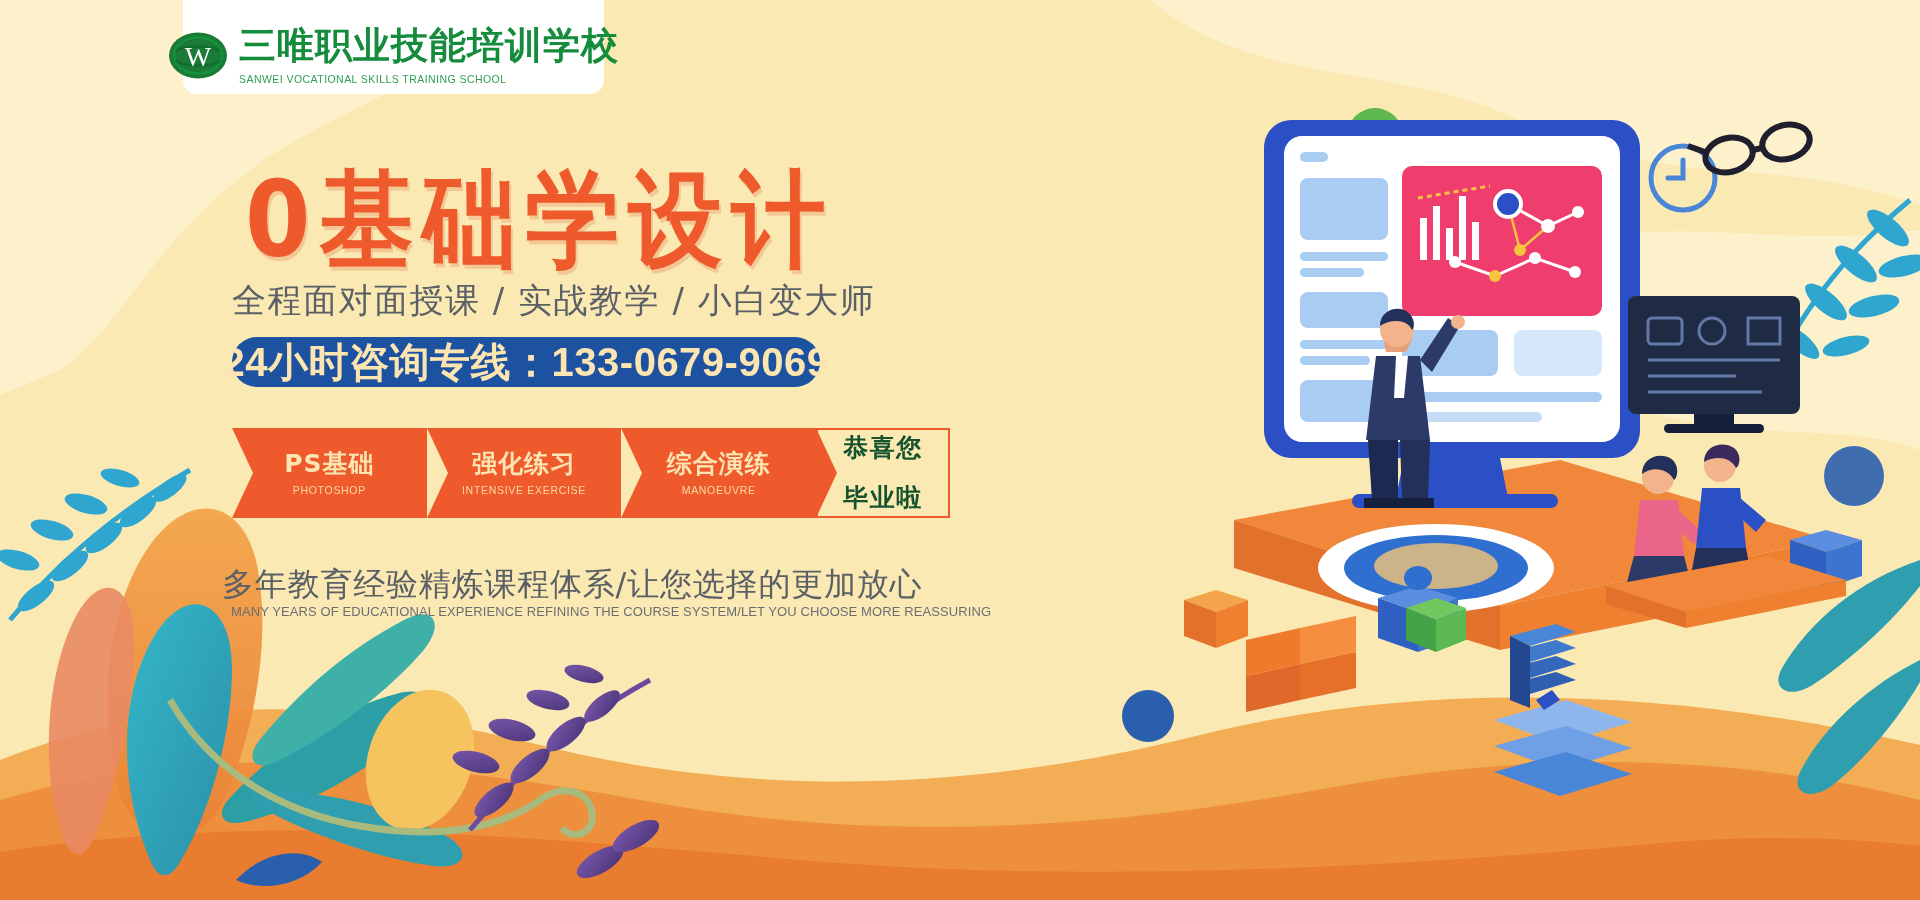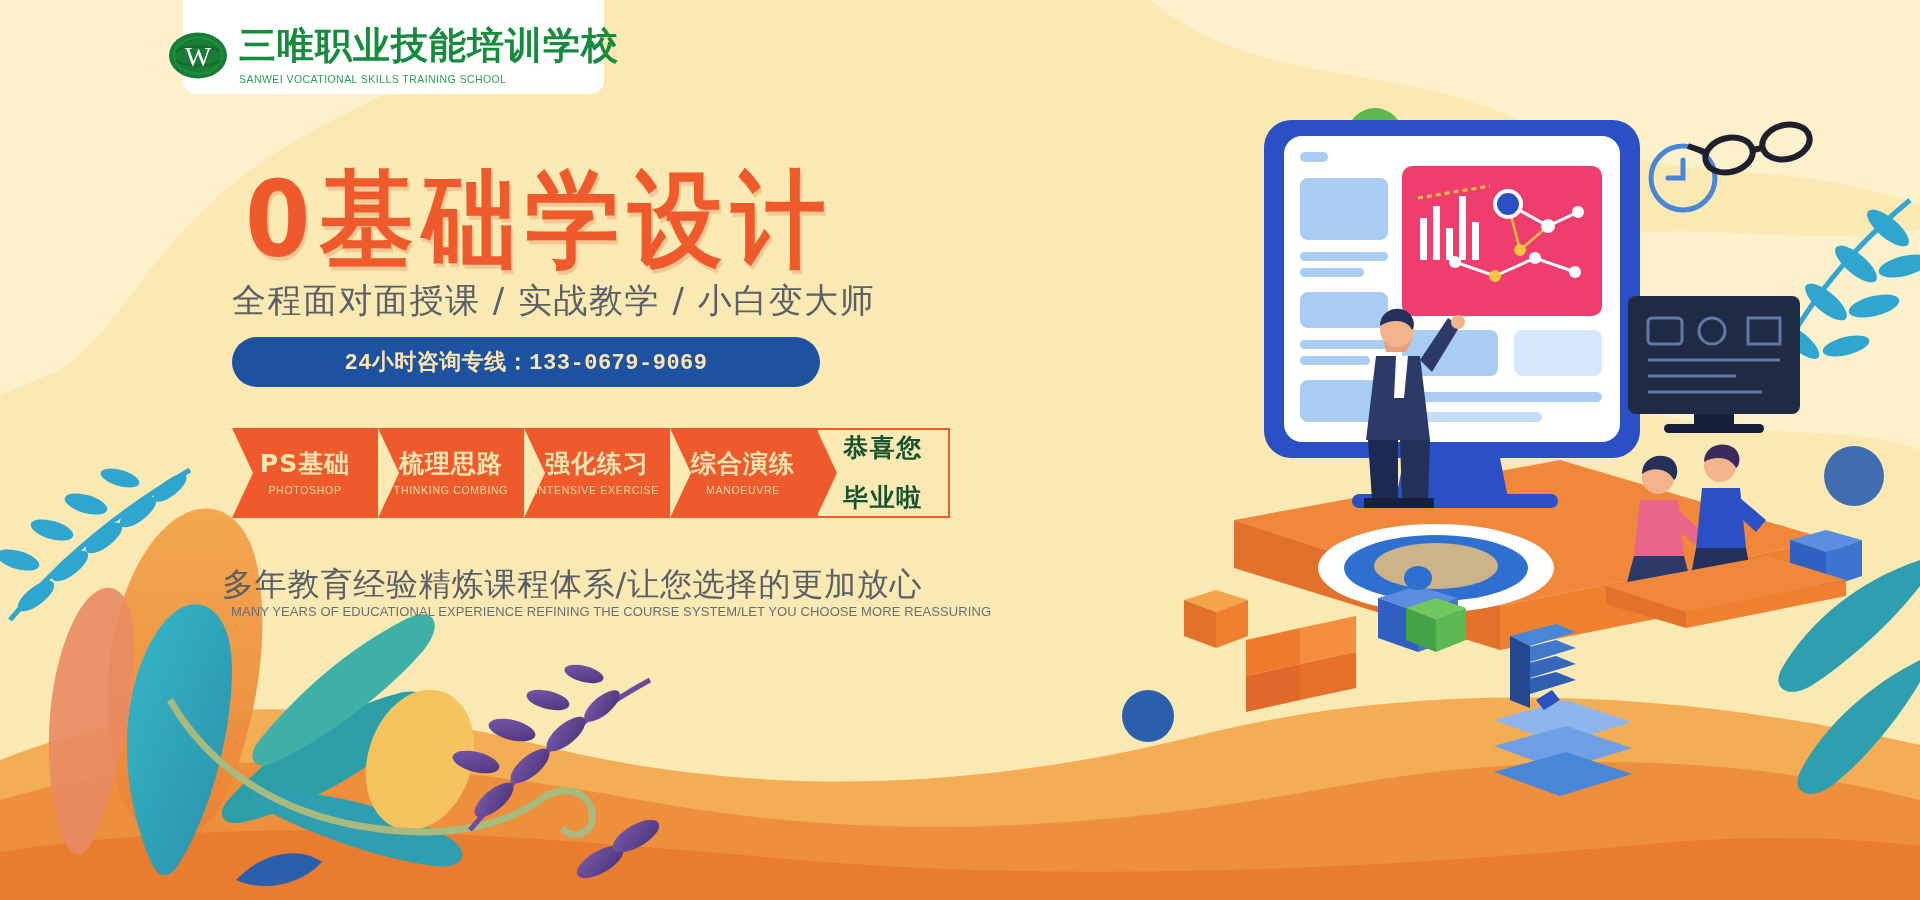--- a/index.html
+++ b/index.html
@@ -58,23 +58,23 @@
   }
 
   
   .phone-pill {
     position:absolute; left:232px; top:337px;
     width:588px; height:50px;
     background:#1d52a0; border-radius:25px;
     display:flex; align-items:center; justify-content:center;
   }
   .phone-text {
-    font-size:22px; font-weight:bold; color:#fce5b0;
+    font-size:40px; font-weight:bold; color:#fce5b0;
     letter-spacing:0.5px; white-space:nowrap;
-    font-family:Liberation Mono, monospace;
+    font-family:Liberation Sans, sans-serif;
   }
 
   
   .steps {
     position:absolute; left:232px; top:428px;
     width:718px; height:90px;
     display:flex;
   }
   .step {
     position:relative;
@@ -462,26 +462,20 @@
   <div class="steps">
     <div class="step">
       <span class="notch-l"></span>
       <span class="notch-r"></span>
       <span class="step-cn">PS基础</span>
       <span class="step-en">PHOTOSHOP</span>
     </div>
     <div class="step">
       <span class="notch-l"></span>
       <span class="notch-r"></span>
-      <span class="step-cn">梳理思路</span>
-      <span class="step-en">THINKING COMBING</span>
-    </div>
-    <div class="step">
-      <span class="notch-l"></span>
-      <span class="notch-r"></span>
       <span class="step-cn">强化练习</span>
       <span class="step-en">INTENSIVE EXERCISE</span>
     </div>
     <div class="step">
       <span class="notch-l"></span>
       <span class="notch-r"></span>
       <span class="step-cn">综合演练</span>
       <span class="step-en">MANOEUVRE</span>
     </div>
     <div class="step-grad">

